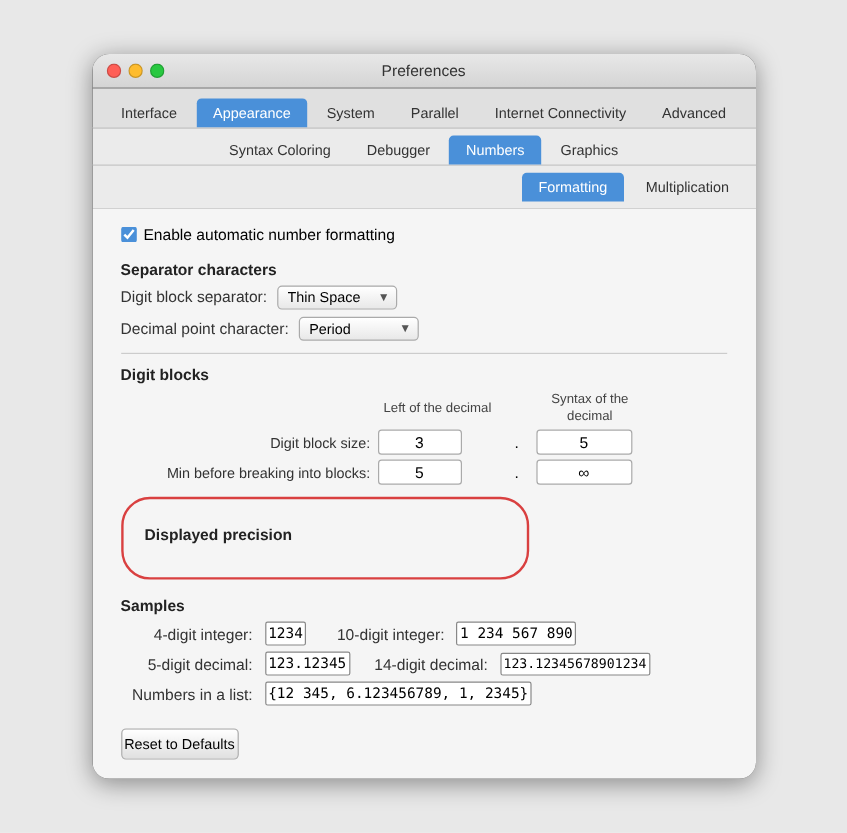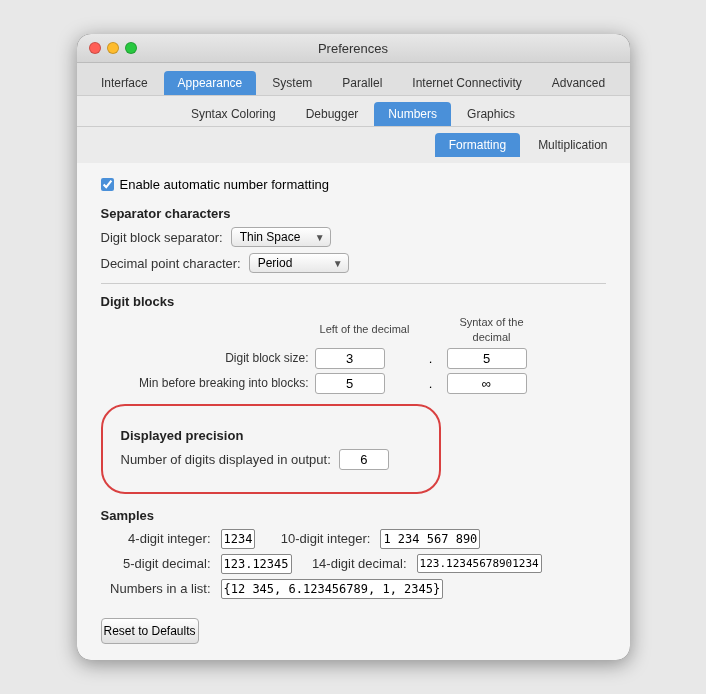--- a/index.html
+++ b/index.html
@@ -307,24 +307,20 @@
         <input type="text" class="small-input" value="5" style="">
         <div class="dot">.</div>
         <input type="text" class="med-input" value="∞" style="">
       </div>
     </div>
 
     
     <div>
       <div style="border: 2px solid #d94040; border-radius: 24px; padding: 22px 18px; margin: 10px 0; display: inline-block; min-width: 340px;">
         <div class="section-title">Displayed precision</div>
-        <div class="precision-inner">
-          <span class="precision-label">Number of digits displayed in output:</span>
-          <input type="text" class="small-input" value="6" style="width: 50px;">
-        </div>
       </div>
     </div>
 
     
     <div class="samples-section">
       <div class="section-title">Samples</div>
 
       <div class="sample-row">
         <span class="sample-label">4-digit integer:</span>
         <span class="sample-value">1234</span>

